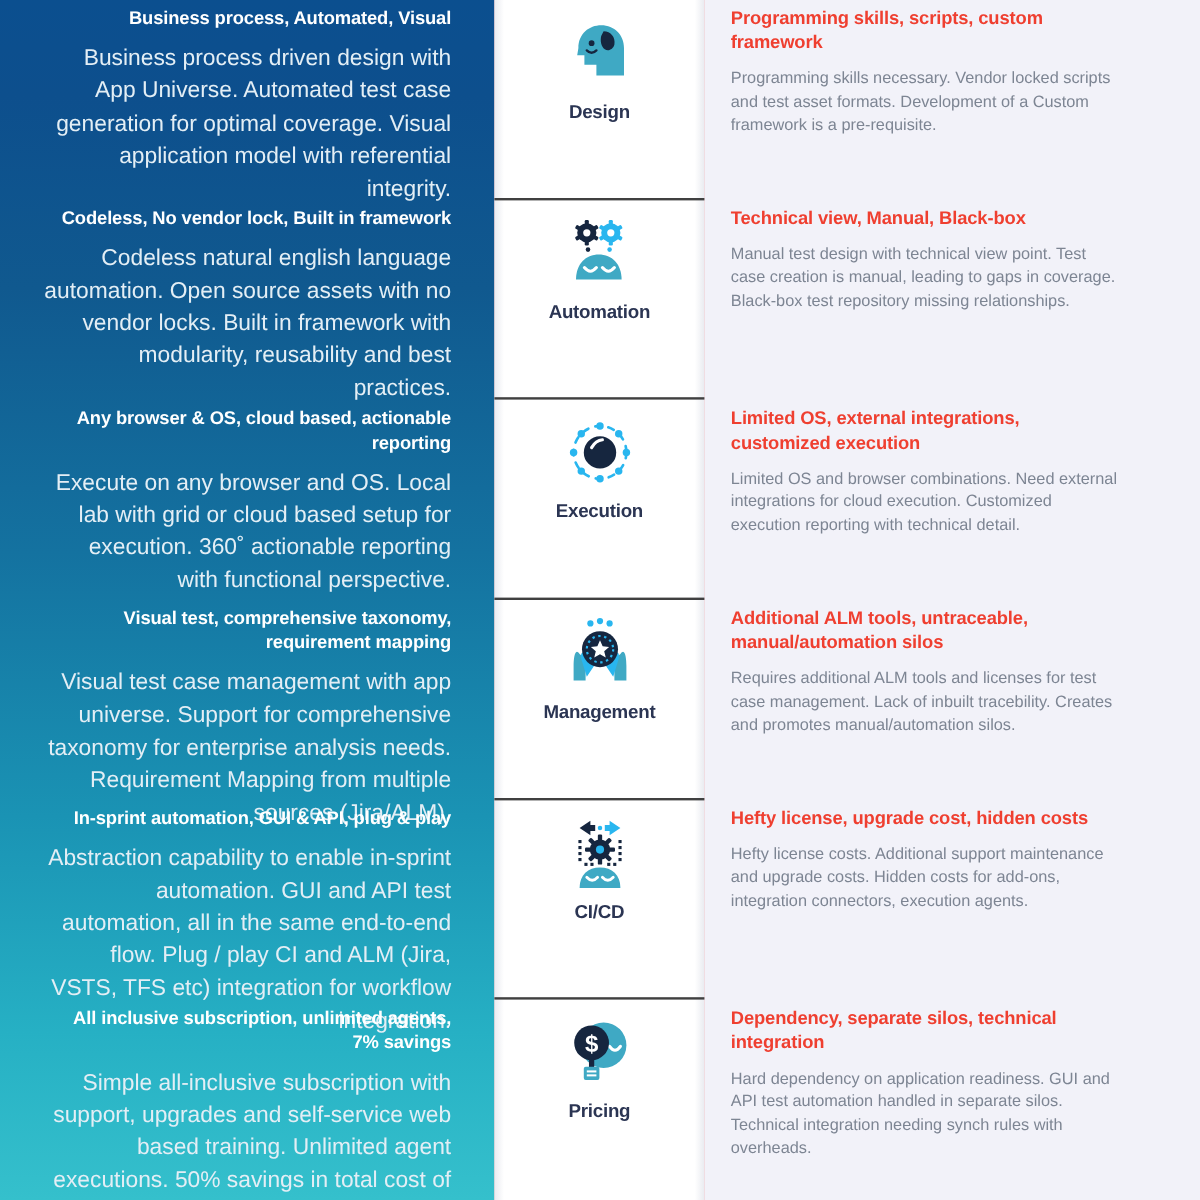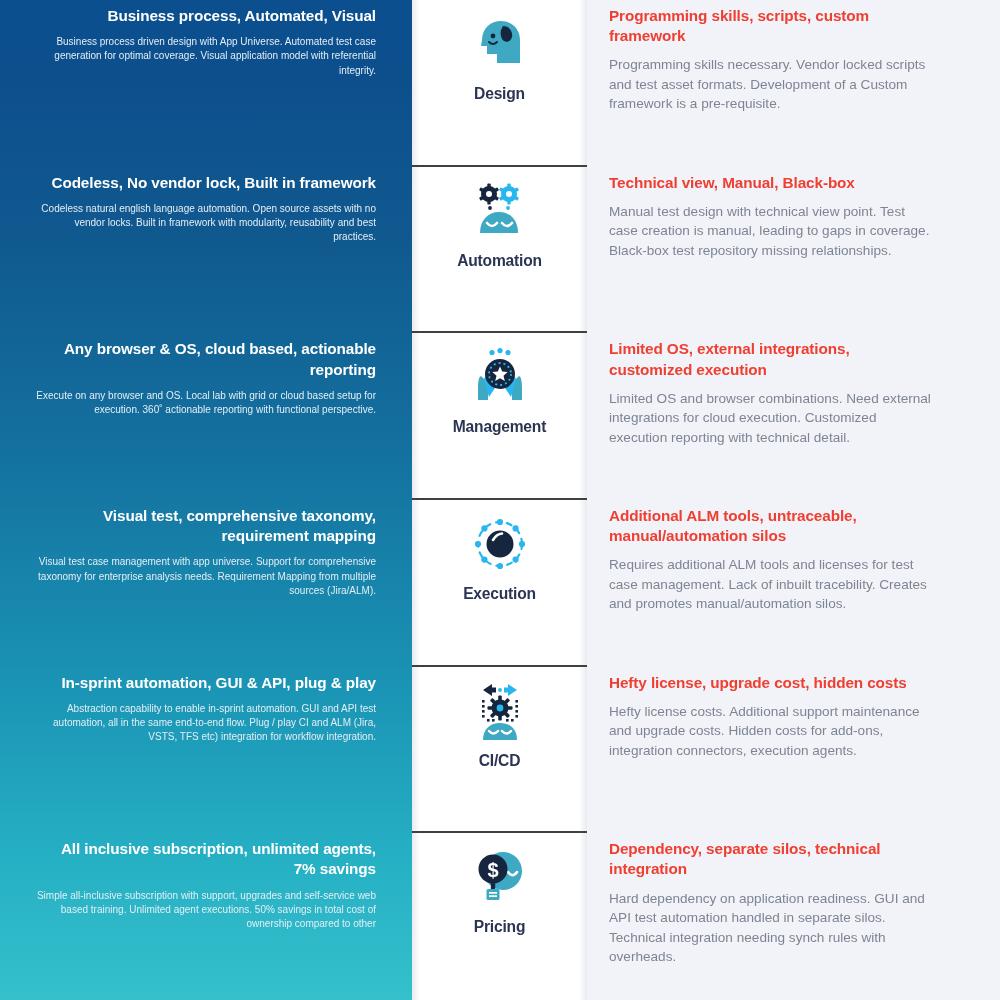--- a/index.html
+++ b/index.html
@@ -73,21 +73,21 @@
   }
   .row-left .r-title {
     font-size: 15.3px;
     font-weight: bold;
     line-height: 1.32;
     color: #ffffff;
     letter-spacing: -0.1px;
     margin-bottom: 9px;
   }
   .row-left .r-body {
-    font-size: 10px;
+    font-size: 19px;
     line-height: 1.43;
     color: #e3eef5;
     font-weight: normal;
   }
 
   
   .row-right {
     padding: 6px 66px 0 22px;
     text-align: left;
   }
@@ -224,53 +224,53 @@
           <path d="M10 52 C10 39 18 31 29 31 C40 31 48 39 48 52 Z" fill="#3fa9c4"></path>
           <path d="M17 42 q5 6 10 0" stroke="#ffffff" stroke-width="2.6" fill="none" stroke-linecap="round"></path>
           <path d="M32 42 q5 6 10 0" stroke="#ffffff" stroke-width="2.6" fill="none" stroke-linecap="round"></path>
         </svg>
       </div>
       <div class="icon-label">Automation</div>
     </div>
 
     <div class="row row-center">
       <div class="icon-box">
-        <svg width="62" height="58" viewBox="0 0 62 58">
-          <circle cx="23" cy="4.5" r="2.6" fill="#29b6ef"></circle>
-          <circle cx="31" cy="2.6" r="2.6" fill="#29b6ef"></circle>
-          <circle cx="39" cy="4.5" r="2.6" fill="#29b6ef"></circle>
-          <path d="M14 30 C10 24 9 34 9 40 L9 52 L19 52 L19 34 Z" fill="#3fa9c4"></path>
-          <path d="M48 30 C52 24 53 34 53 40 L53 52 L43 52 L43 34 Z" fill="#3fa9c4"></path>
-          <path d="M16 36 C14 30 16 27 19 30 L26 40 L20 49 Z" fill="#29b6ef"></path>
-          <path d="M46 36 C48 30 46 27 43 30 L36 40 L42 49 Z" fill="#29b6ef"></path>
-          <circle cx="31" cy="26" r="15" fill="#16263f"></circle>
-          <circle cx="31" cy="26" r="11" fill="none" stroke="#29b6ef" stroke-width="1.8" stroke-dasharray="2 3"></circle>
-          <path d="M31 18.5 L33.2 23.6 L38.6 24.1 L34.5 27.7 L35.8 33 L31 30.2 L26.2 33 L27.5 27.7 L23.4 24.1 L28.8 23.6 Z" fill="#ffffff"></path>
-        </svg>
-      </div>
-      <div class="icon-label">Management</div>
-    </div>
-
-    <div class="row row-center">
-      <div class="icon-box">
         <svg width="58" height="58" viewBox="0 0 58 58">
           <circle cx="29" cy="29" r="22" fill="none" stroke="#29b6ef" stroke-width="2.2" stroke-dasharray="5 6" stroke-linecap="round"></circle>
           <circle cx="29" cy="7" r="3.1" fill="#29b6ef"></circle>
           <circle cx="29" cy="51" r="3.1" fill="#29b6ef"></circle>
           <circle cx="7" cy="29" r="3.1" fill="#29b6ef"></circle>
           <circle cx="51" cy="29" r="3.1" fill="#29b6ef"></circle>
           <circle cx="13.4" cy="13.4" r="3.1" fill="#29b6ef"></circle>
           <circle cx="44.6" cy="13.4" r="3.1" fill="#29b6ef"></circle>
           <circle cx="13.4" cy="44.6" r="3.1" fill="#29b6ef"></circle>
           <circle cx="44.6" cy="44.6" r="3.1" fill="#29b6ef"></circle>
           <circle cx="29" cy="29" r="13.5" fill="#16263f"></circle>
           <path d="M22 25 q3.5 -6 9 -6.5" stroke="#ffffff" stroke-width="2.6" fill="none" stroke-linecap="round"></path>
         </svg>
       </div>
       <div class="icon-label">Execution</div>
+    </div>
+
+    <div class="row row-center">
+      <div class="icon-box">
+        <svg width="62" height="58" viewBox="0 0 62 58">
+          <circle cx="23" cy="4.5" r="2.6" fill="#29b6ef"></circle>
+          <circle cx="31" cy="2.6" r="2.6" fill="#29b6ef"></circle>
+          <circle cx="39" cy="4.5" r="2.6" fill="#29b6ef"></circle>
+          <path d="M14 30 C10 24 9 34 9 40 L9 52 L19 52 L19 34 Z" fill="#3fa9c4"></path>
+          <path d="M48 30 C52 24 53 34 53 40 L53 52 L43 52 L43 34 Z" fill="#3fa9c4"></path>
+          <path d="M16 36 C14 30 16 27 19 30 L26 40 L20 49 Z" fill="#29b6ef"></path>
+          <path d="M46 36 C48 30 46 27 43 30 L36 40 L42 49 Z" fill="#29b6ef"></path>
+          <circle cx="31" cy="26" r="15" fill="#16263f"></circle>
+          <circle cx="31" cy="26" r="11" fill="none" stroke="#29b6ef" stroke-width="1.8" stroke-dasharray="2 3"></circle>
+          <path d="M31 18.5 L33.2 23.6 L38.6 24.1 L34.5 27.7 L35.8 33 L31 30.2 L26.2 33 L27.5 27.7 L23.4 24.1 L28.8 23.6 Z" fill="#ffffff"></path>
+        </svg>
+      </div>
+      <div class="icon-label">Management</div>
     </div>
 
     <div class="row row-center">
       <div class="icon-box">
         <svg width="62" height="62" viewBox="0 0 62 62">
           <path d="M23 4 L14 10 L23 16 L23 12.5 L27 12.5 L27 7.5 L23 7.5 Z" fill="#16263f"></path>
           <path d="M39 4 L48 10 L39 16 L39 12.5 L35 12.5 L35 7.5 L39 7.5 Z" fill="#29b6ef"></path>
           <circle cx="31" cy="10" r="1.9" fill="#29b6ef"></circle>
           <g fill="#16263f" transform="translate(31,28)">
             <circle r="8.5"></circle>

